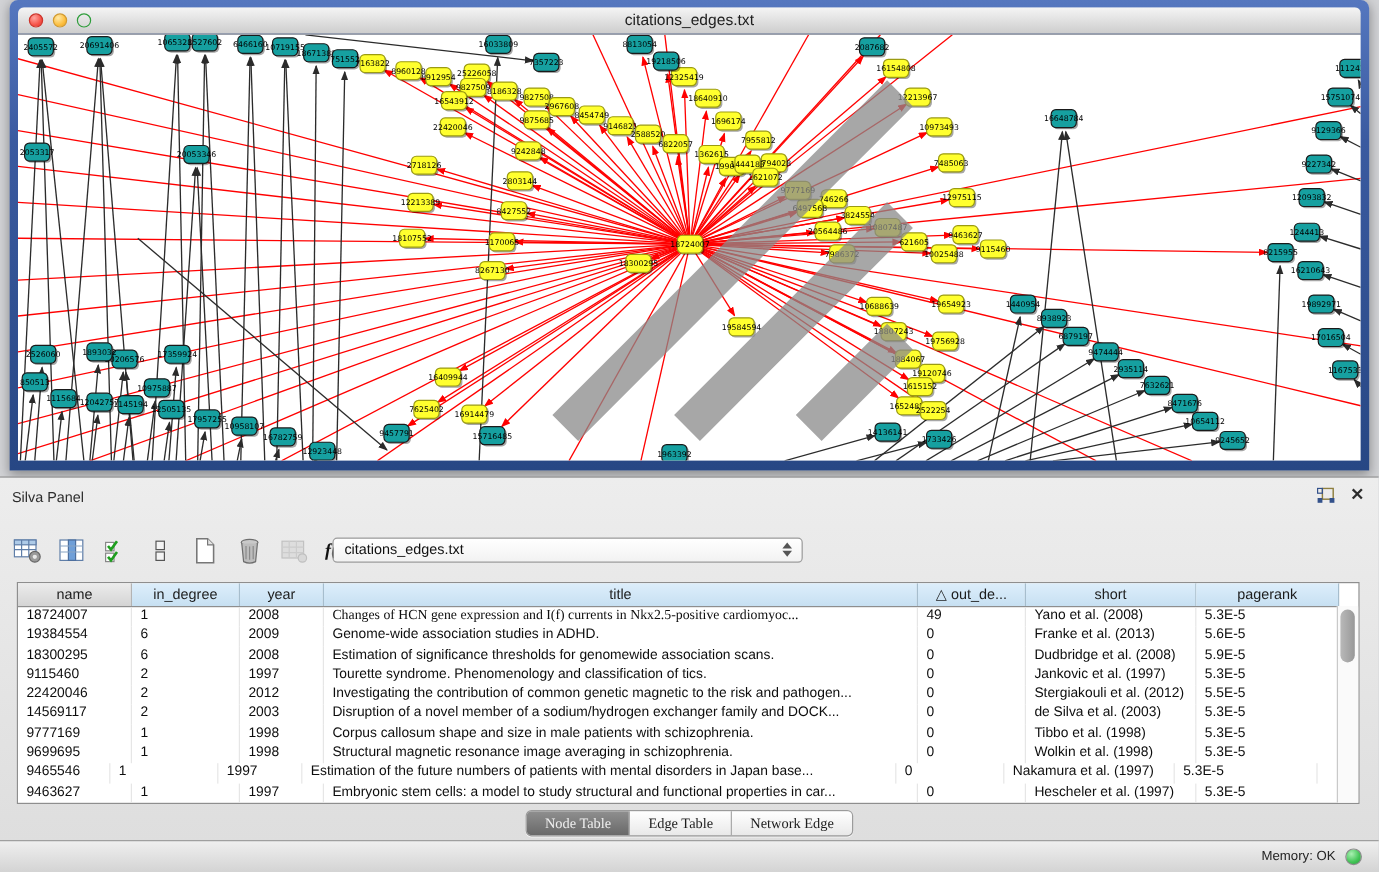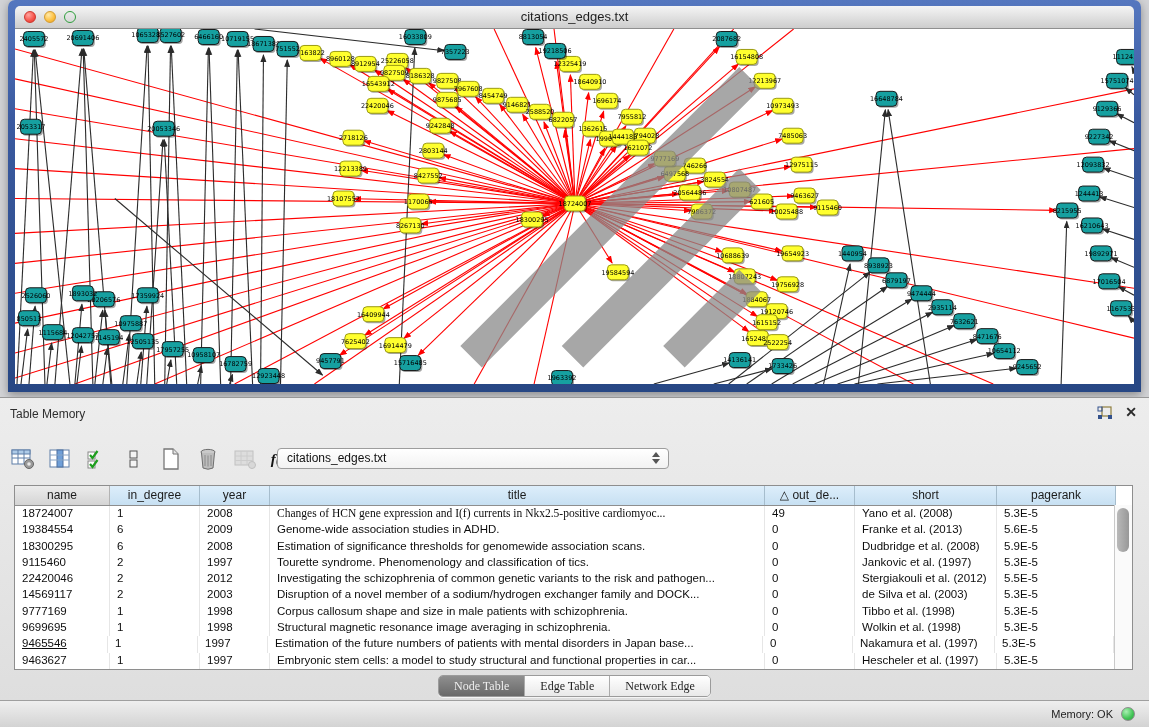--- a/index.html
+++ b/index.html
@@ -847,21 +847,21 @@
           </g>
         </svg>
       <svg class="grip" viewBox="0 0 16 14">
         <path d="M4 13 L15 2 M8 13 L15 6 M12 13 L15 10" stroke="#8a8a8a" stroke-width="1.2" fill="none"></path>
       </svg>
     </div>
   </div>
 </div>
 
 <div id="table-panel">
-  <div class="panel-title">Table Memory</div>
+  <div class="panel-title">Silva Panel</div>
 
   <svg class="panel-float" viewBox="0 0 16 15">
     <rect x="5" y="1" width="9" height="9" fill="none" stroke="#8f7f3f" stroke-width="1.2"></rect>
     <rect x="1" y="9" width="4" height="4" fill="#33518b"></rect>
     <rect x="11" y="9" width="4" height="4" fill="#33518b"></rect>
     <rect x="1" y="1" width="4" height="4" fill="none" stroke="#33518b"></rect>
   </svg>
   <span class="panel-close">✕</span>
 
   <div class="toolbar">
@@ -970,21 +970,21 @@
           <div class="tcell" style="width: 70px;">1997</div>
           <div class="tcell" style="width: 495px;">Tourette syndrome. Phenomenology and classification of tics.</div>
           <div class="tcell" style="width: 90px;">0</div>
           <div class="tcell" style="width: 142px;">Jankovic et al. (1997)</div>
           <div class="tcell" style="width: 119px;">5.3E-5</div>
         </div>
         <div class="trow">
           <div class="tcell" style="width: 95px;">22420046</div>
           <div class="tcell" style="width: 90px;">2</div>
           <div class="tcell" style="width: 70px;">2012</div>
-          <div class="tcell" style="width: 495px;">Investigating the schizophrenia of common genetic variants to the risk and pathogen...</div>
+          <div class="tcell" style="width: 495px;">Investigating the contribution of common genetic magnetic to the risk and pathogen...</div>
           <div class="tcell" style="width: 90px;">0</div>
           <div class="tcell" style="width: 142px;">Stergiakouli et al. (2012)</div>
           <div class="tcell" style="width: 119px;">5.5E-5</div>
         </div>
         <div class="trow">
           <div class="tcell" style="width: 95px;">14569117</div>
           <div class="tcell" style="width: 90px;">2</div>
           <div class="tcell" style="width: 70px;">2003</div>
           <div class="tcell" style="width: 495px;">Disruption of a novel member of a sodium/hydrogen exchanger family and DOCK...</div>
           <div class="tcell" style="width: 90px;">0</div>
@@ -1003,21 +1003,21 @@
         <div class="trow">
           <div class="tcell" style="width: 95px;">9699695</div>
           <div class="tcell" style="width: 90px;">1</div>
           <div class="tcell" style="width: 70px;">1998</div>
           <div class="tcell" style="width: 495px;">Structural magnetic resonance image averaging in schizophrenia.</div>
           <div class="tcell" style="width: 90px;">0</div>
           <div class="tcell" style="width: 142px;">Wolkin et al. (1998)</div>
           <div class="tcell" style="width: 119px;">5.3E-5</div>
         </div>
         <div class="trow">
-          <div class="tcell" style="width: 93px; text-decoration: underline;">9465546</div>
+          <div class="tcell" style="width: 77px;">9465546</div>
           <div class="tcell" style="width: 90px;">1</div>
           <div class="tcell" style="width: 70px;">1997</div>
           <div class="tcell" style="width: 495px;">Estimation of the future numbers of patients with mental disorders in Japan base...</div>
           <div class="tcell" style="width: 90px;">0</div>
           <div class="tcell" style="width: 142px;">Nakamura et al. (1997)</div>
           <div class="tcell" style="width: 119px;">5.3E-5</div>
         </div>
         <div class="trow">
           <div class="tcell" style="width: 95px;">9463627</div>
           <div class="tcell" style="width: 90px;">1</div>

